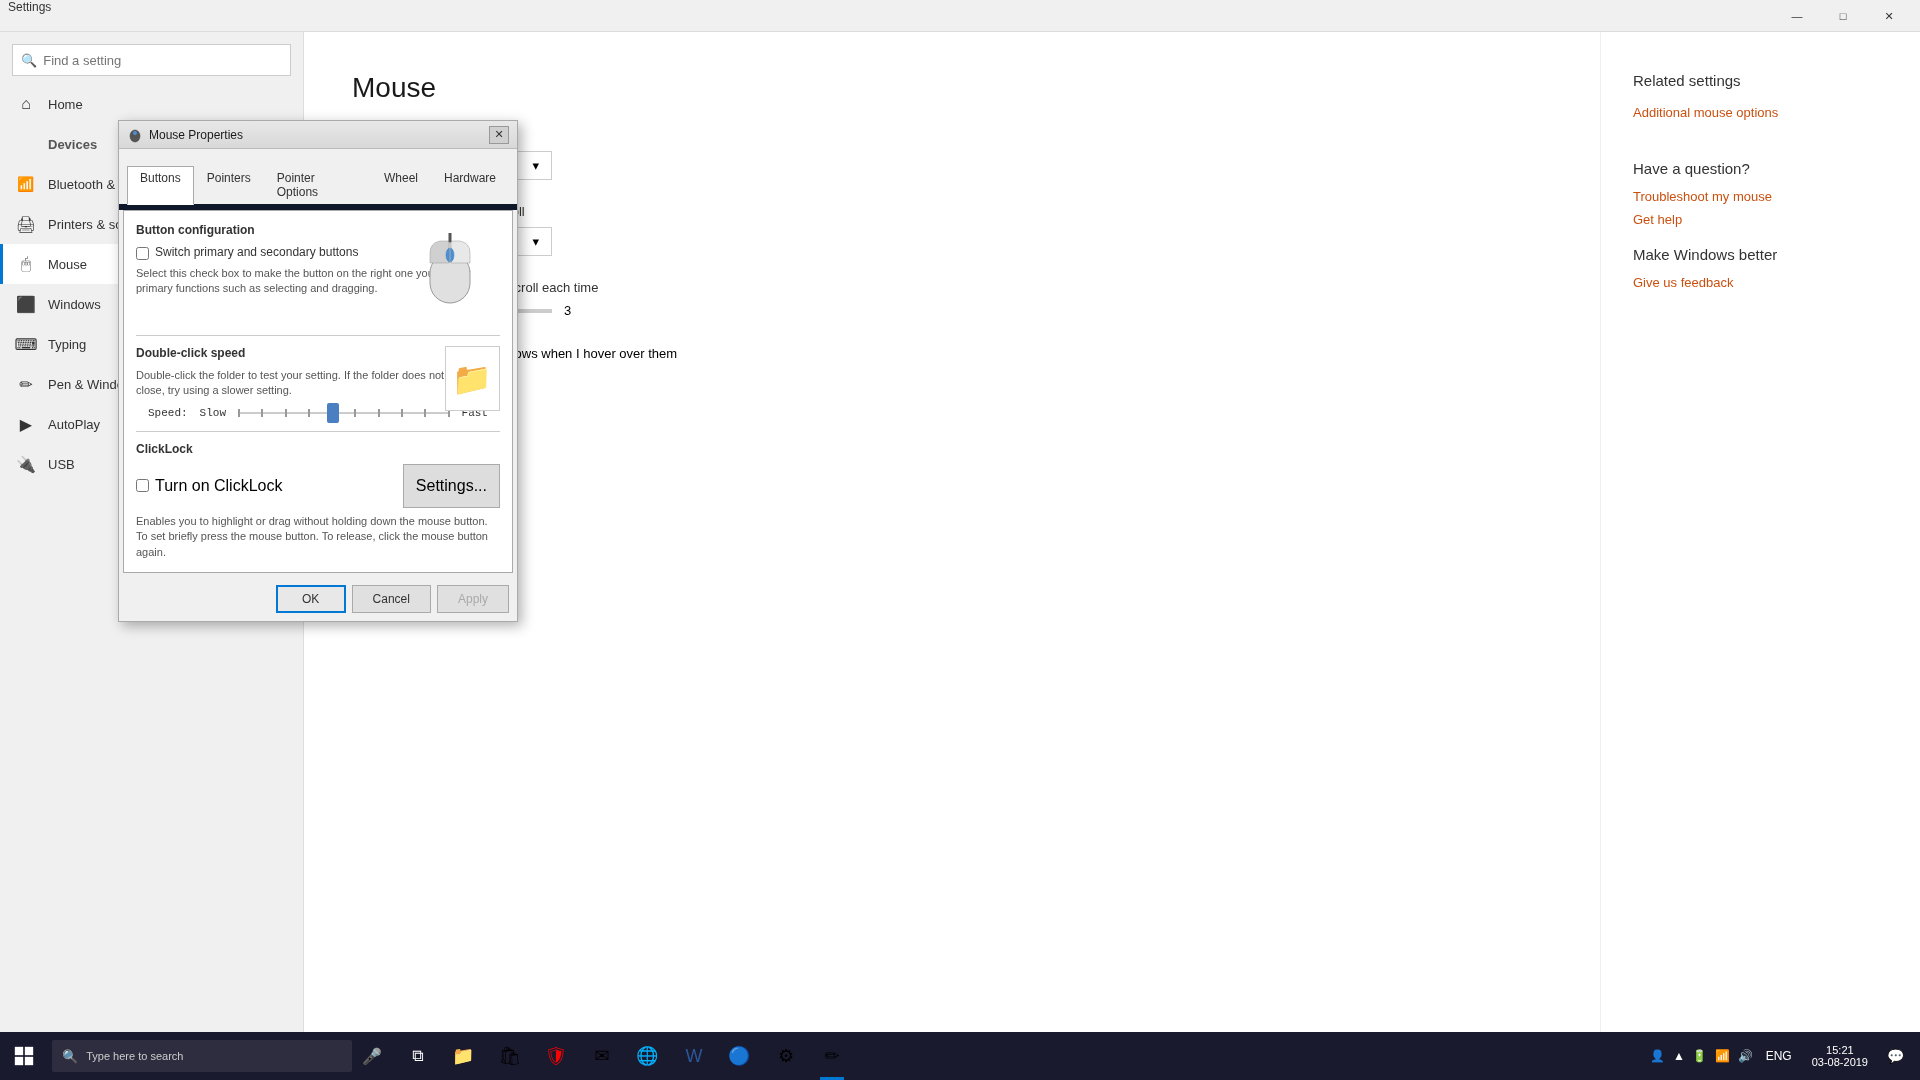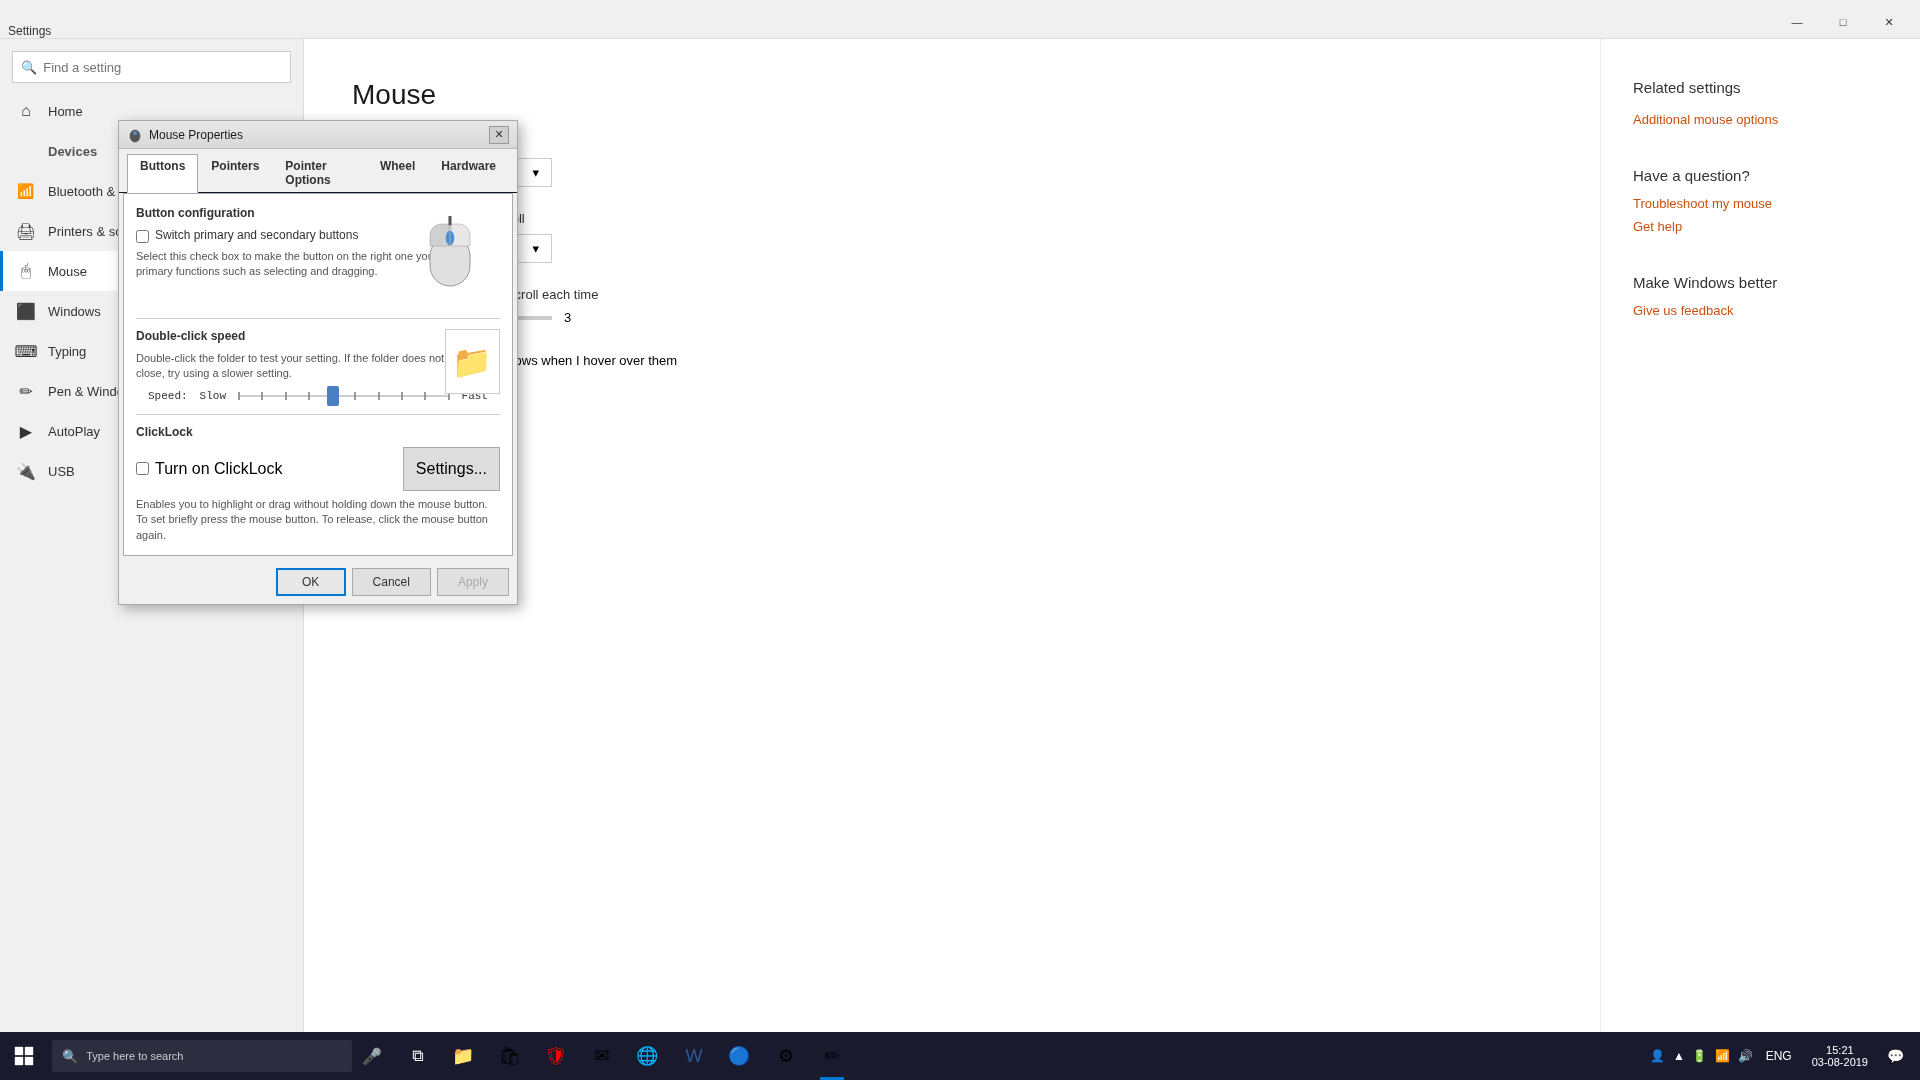--- a/index.html
+++ b/index.html
@@ -16,21 +16,21 @@
     .taskbar-apps { display: flex; align-items: center; height: 48px; margin-left: 8px; gap: 2px; }
     .taskbar-app { width: 44px; height: 48px; display: flex; align-items: center; justify-content: center; cursor: pointer; position: relative; }
     .taskbar-app.active::after { content: ''; position: absolute; bottom: 0; left: 50%; transform: translateX(-50%); width: 24px; height: 3px; background: #0078d4; }
     .taskbar-right { margin-left: auto; display: flex; align-items: center; gap: 4px; padding-right: 8px; color: white; font-size: 12px; }
     .taskbar-right-icons { display: flex; align-items: center; gap: 8px; margin-right: 8px; }
     .taskbar-clock { display: flex; flex-direction: column; align-items: center; font-size: 11px; color: white; cursor: pointer; padding: 0 8px; }
     .taskbar-notif { width: 32px; height: 48px; display: flex; align-items: center; justify-content: center; cursor: pointer; }
 
     
     .settings-window { position: absolute; top: 0; left: 0; width: 1920px; height: 1032px; background: white; display: flex; flex-direction: column; }
-    .settings-titlebar { height: 39px; background: #f0f0f0; display: flex; align-items: flex-end; padding: 0 8px; border-bottom: 1px solid #ddd; }
+    .settings-titlebar { height: 32px; background: #f0f0f0; display: flex; align-items: flex-start; padding: 0 8px; border-bottom: 1px solid #ddd; }
     .settings-title-text { font-size: 12px; color: #333; flex: 1; }
     .title-controls { display: flex; gap: 0; margin-left: auto; }
     .title-btn { width: 46px; height: 32px; display: flex; align-items: center; justify-content: center; cursor: pointer; font-size: 11px; color: #333; }
 
     
     .settings-body { display: flex; flex: 1; overflow: hidden; }
     .settings-sidebar { width: 304px; background: #f0f0f0; border-right: 1px solid #ddd; overflow-y: auto; padding-top: 4px; }
     .sidebar-search { margin: 8px 12px; display: flex; align-items: center; background: white; border: 1px solid #ccc; height: 32px; padding: 0 8px; gap: 6px; }
     .sidebar-search input { border: none; outline: none; font-size: 13px; width: 100%; background: transparent; }
     .sidebar-search-icon { color: #666; }
@@ -44,30 +44,30 @@
     .settings-section { margin-bottom: 24px; }
     .section-label { font-size: 13px; color: #333; margin-bottom: 8px; }
     .select-row { display: flex; align-items: center; gap: 12px; margin-bottom: 16px; }
     .dropdown-btn { display: flex; align-items: center; gap: 8px; border: 1px solid #ccc; padding: 6px 12px; background: white; cursor: pointer; min-width: 200px; font-size: 13px; }
 
     
     .settings-right { width: 320px; padding: 40px 32px; border-left: 1px solid #eee; }
     .related-title { font-size: 15px; font-weight: 400; color: #333; margin-bottom: 16px; }
     .related-link { color: #ca5010; font-size: 13px; cursor: pointer; display: block; margin-bottom: 8px; text-decoration: none; }
     .have-question { margin-top: 40px; margin-bottom: 16px; }
-    .make-better { margin-top: 40px; margin-bottom: 16px; }
+    .make-better { margin-top: 19px; margin-bottom: 16px; }
     .section-heading { font-size: 15px; font-weight: 400; color: #333; margin-bottom: 12px; }
     .dialog { position: absolute; top: 120px; left: 118px; width: 400px; background: #f0f0f0; border: 1px solid #aaa; box-shadow: 4px 4px 12px rgba(0,0,0,0.3); z-index: 51; }
     .dialog-titlebar { height: 28px; background: linear-gradient(to bottom, #e8e8e8, #d8d8d8); display: flex; align-items: center; padding: 0 8px; border-bottom: 1px solid #bbb; }
     .dialog-icon { width: 16px; height: 16px; margin-right: 6px; }
     .dialog-title-text { font-size: 12px; color: #1a1a1a; flex: 1; font-weight: normal; }
     .dialog-close { width: 20px; height: 18px; background: #d0d0d0; border: 1px solid #999; cursor: pointer; display: flex; align-items: center; justify-content: center; font-size: 11px; color: #333; }
 
     
-    .dialog-tabs { display: flex; padding: 4px 8px 0; background: #f0f0f0; border-bottom: 1px solid #0f172a; font-weight: bold; }
+    .dialog-tabs { display: flex; padding: 16px 8px 0; background: #f0f0f0; border-bottom: 6px solid #0f172a; }
     .dialog-tab { padding: 4px 12px 6px; font-size: 12px; cursor: pointer; border: 1px solid transparent; border-bottom: none; background: transparent; color: #333; position: relative; top: 1px; }
     .dialog-tab.active { background: white; border: 1px solid #aaa; border-bottom: 1px solid white; z-index: 1; }
 
     
     .dialog-content { background: white; margin: 0 4px 4px; border: 1px solid #aaa; padding: 12px; }
     .dialog-section { margin-bottom: 12px; }
     .dialog-section-title { font-size: 12px; font-weight: 600; color: #333; margin-bottom: 8px; }
     .dialog-check-row { display: flex; align-items: flex-start; gap: 6px; margin-bottom: 6px; }
     .dialog-check-row input[type=checkbox] { margin-top: 2px; width: 13px; height: 13px; }
     .dialog-check-label { font-size: 12px; color: #333; }

